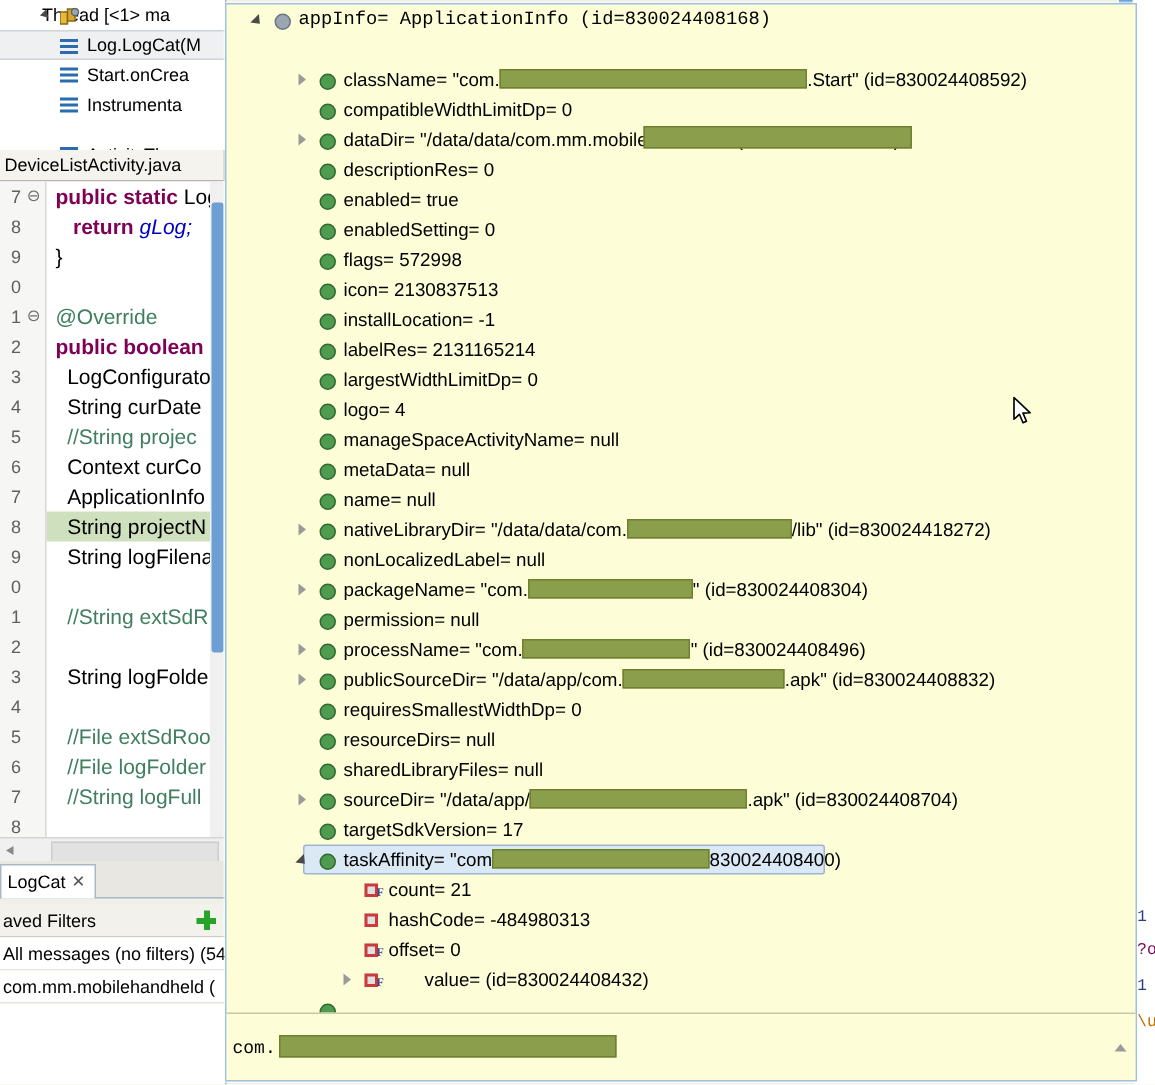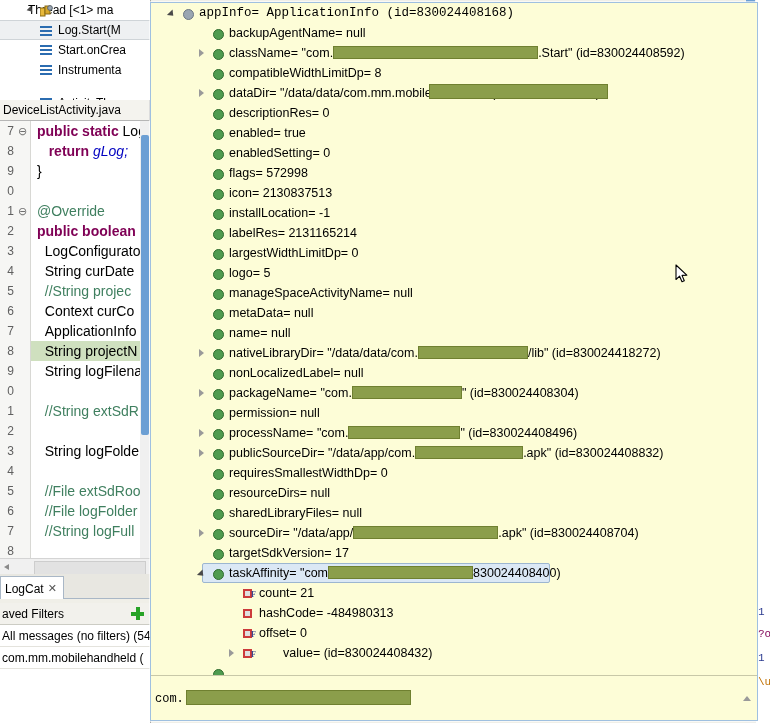--- a/index.html
+++ b/index.html
@@ -346,21 +346,21 @@
             <circle cx="10" cy="3" r="2.4" fill="#9aa6b2" stroke="#5c6670"></circle>
           </svg>
         </span>
         <span>Thread [&lt;1&gt; ma</span>
       </div>
       <div id="stack-frames">
           <div class="stack-row frame selected" style="position: absolute; left: 0px; right: 0px; top: 20px;"><span class="frame-icon">
               <i></i>
               <i></i>
               <i></i>
-            </span><span>Log.Start(M</span></div>
+            </span><span>Log.LogCat(M</span></div>
           <div class="stack-row frame" style="position: absolute; left: 0px; right: 0px; top: 40px;"><span class="frame-icon">
               <i></i>
               <i></i>
               <i></i>
             </span><span>Start.onCrea</span></div>
           <div class="stack-row frame" style="position: absolute; left: 0px; right: 0px; top: 60px;"><span class="frame-icon">
               <i></i>
               <i></i>
               <i></i>
             </span><span>Instrumenta</span></div>
@@ -465,32 +465,28 @@
     </div>
   </div>
 
   <div id="popup">
     <div id="popup-tree">
         <div class="trow" style="position: absolute; left: 0px; right: 0px; top: 0px; font-family: Liberation Mono, monospace;">
           <span class="arrow open" style="left: 18px;"></span>
           <span class="dot gray" style="left: 32px;"></span>
           <span class="tlabel" style="left: 48px;"><span>appInfo= ApplicationInfo  (id=830024408168)</span></span>
         </div>
-        <div class="trow" style="position: absolute; left: 0px; right: 0px; top: 20px;">
-          <span class="dot green" style="left: 62px;"></span>
-          <span class="tlabel" style="left: 78px;"><span>backupAgentName= null</span></span>
-        </div>
         <div class="trow" style="position: absolute; left: 0px; right: 0px; top: 40px;">
           <span class="arrow" style="left: 48px;"></span>
           <span class="dot green" style="left: 62px;"></span>
           <span class="tlabel" style="left: 78px;"><span>className= "com.</span><span class="redact" style="width: 205px;"></span><span>.Start" (id=830024408592)</span></span>
         </div>
         <div class="trow" style="position: absolute; left: 0px; right: 0px; top: 60px;">
           <span class="dot green" style="left: 62px;"></span>
-          <span class="tlabel" style="left: 78px;"><span>compatibleWidthLimitDp= 8</span></span>
+          <span class="tlabel" style="left: 78px;"><span>compatibleWidthLimitDp= 0</span></span>
         </div>
         <div class="trow" style="position: absolute; left: 0px; right: 0px; top: 80px;">
           <span class="arrow" style="left: 48px;"></span>
           <span class="dot green" style="left: 62px;"></span>
           <span class="tlabel" style="left: 78px;"><span>dataDir= "/data/data/com.mm.mobilehandheld" (id=830024418400)</span></span>
           <span class="redact tall" style="position: absolute; left: 278px; top: 1px; width: 179px;"></span>
         </div>
         <div class="trow" style="position: absolute; left: 0px; right: 0px; top: 100px;">
           <span class="dot green" style="left: 62px;"></span>
           <span class="tlabel" style="left: 78px;"><span>descriptionRes= 0</span></span>
@@ -518,21 +514,21 @@
         <div class="trow" style="position: absolute; left: 0px; right: 0px; top: 220px;">
           <span class="dot green" style="left: 62px;"></span>
           <span class="tlabel" style="left: 78px;"><span>labelRes= 2131165214</span></span>
         </div>
         <div class="trow" style="position: absolute; left: 0px; right: 0px; top: 240px;">
           <span class="dot green" style="left: 62px;"></span>
           <span class="tlabel" style="left: 78px;"><span>largestWidthLimitDp= 0</span></span>
         </div>
         <div class="trow" style="position: absolute; left: 0px; right: 0px; top: 260px;">
           <span class="dot green" style="left: 62px;"></span>
-          <span class="tlabel" style="left: 78px;"><span>logo= 5</span></span>
+          <span class="tlabel" style="left: 78px;"><span>logo= 4</span></span>
         </div>
         <div class="trow" style="position: absolute; left: 0px; right: 0px; top: 280px;">
           <span class="dot green" style="left: 62px;"></span>
           <span class="tlabel" style="left: 78px;"><span>manageSpaceActivityName= null</span></span>
         </div>
         <div class="trow" style="position: absolute; left: 0px; right: 0px; top: 300px;">
           <span class="dot green" style="left: 62px;"></span>
           <span class="tlabel" style="left: 78px;"><span>metaData= null</span></span>
         </div>
         <div class="trow" style="position: absolute; left: 0px; right: 0px; top: 320px;">

